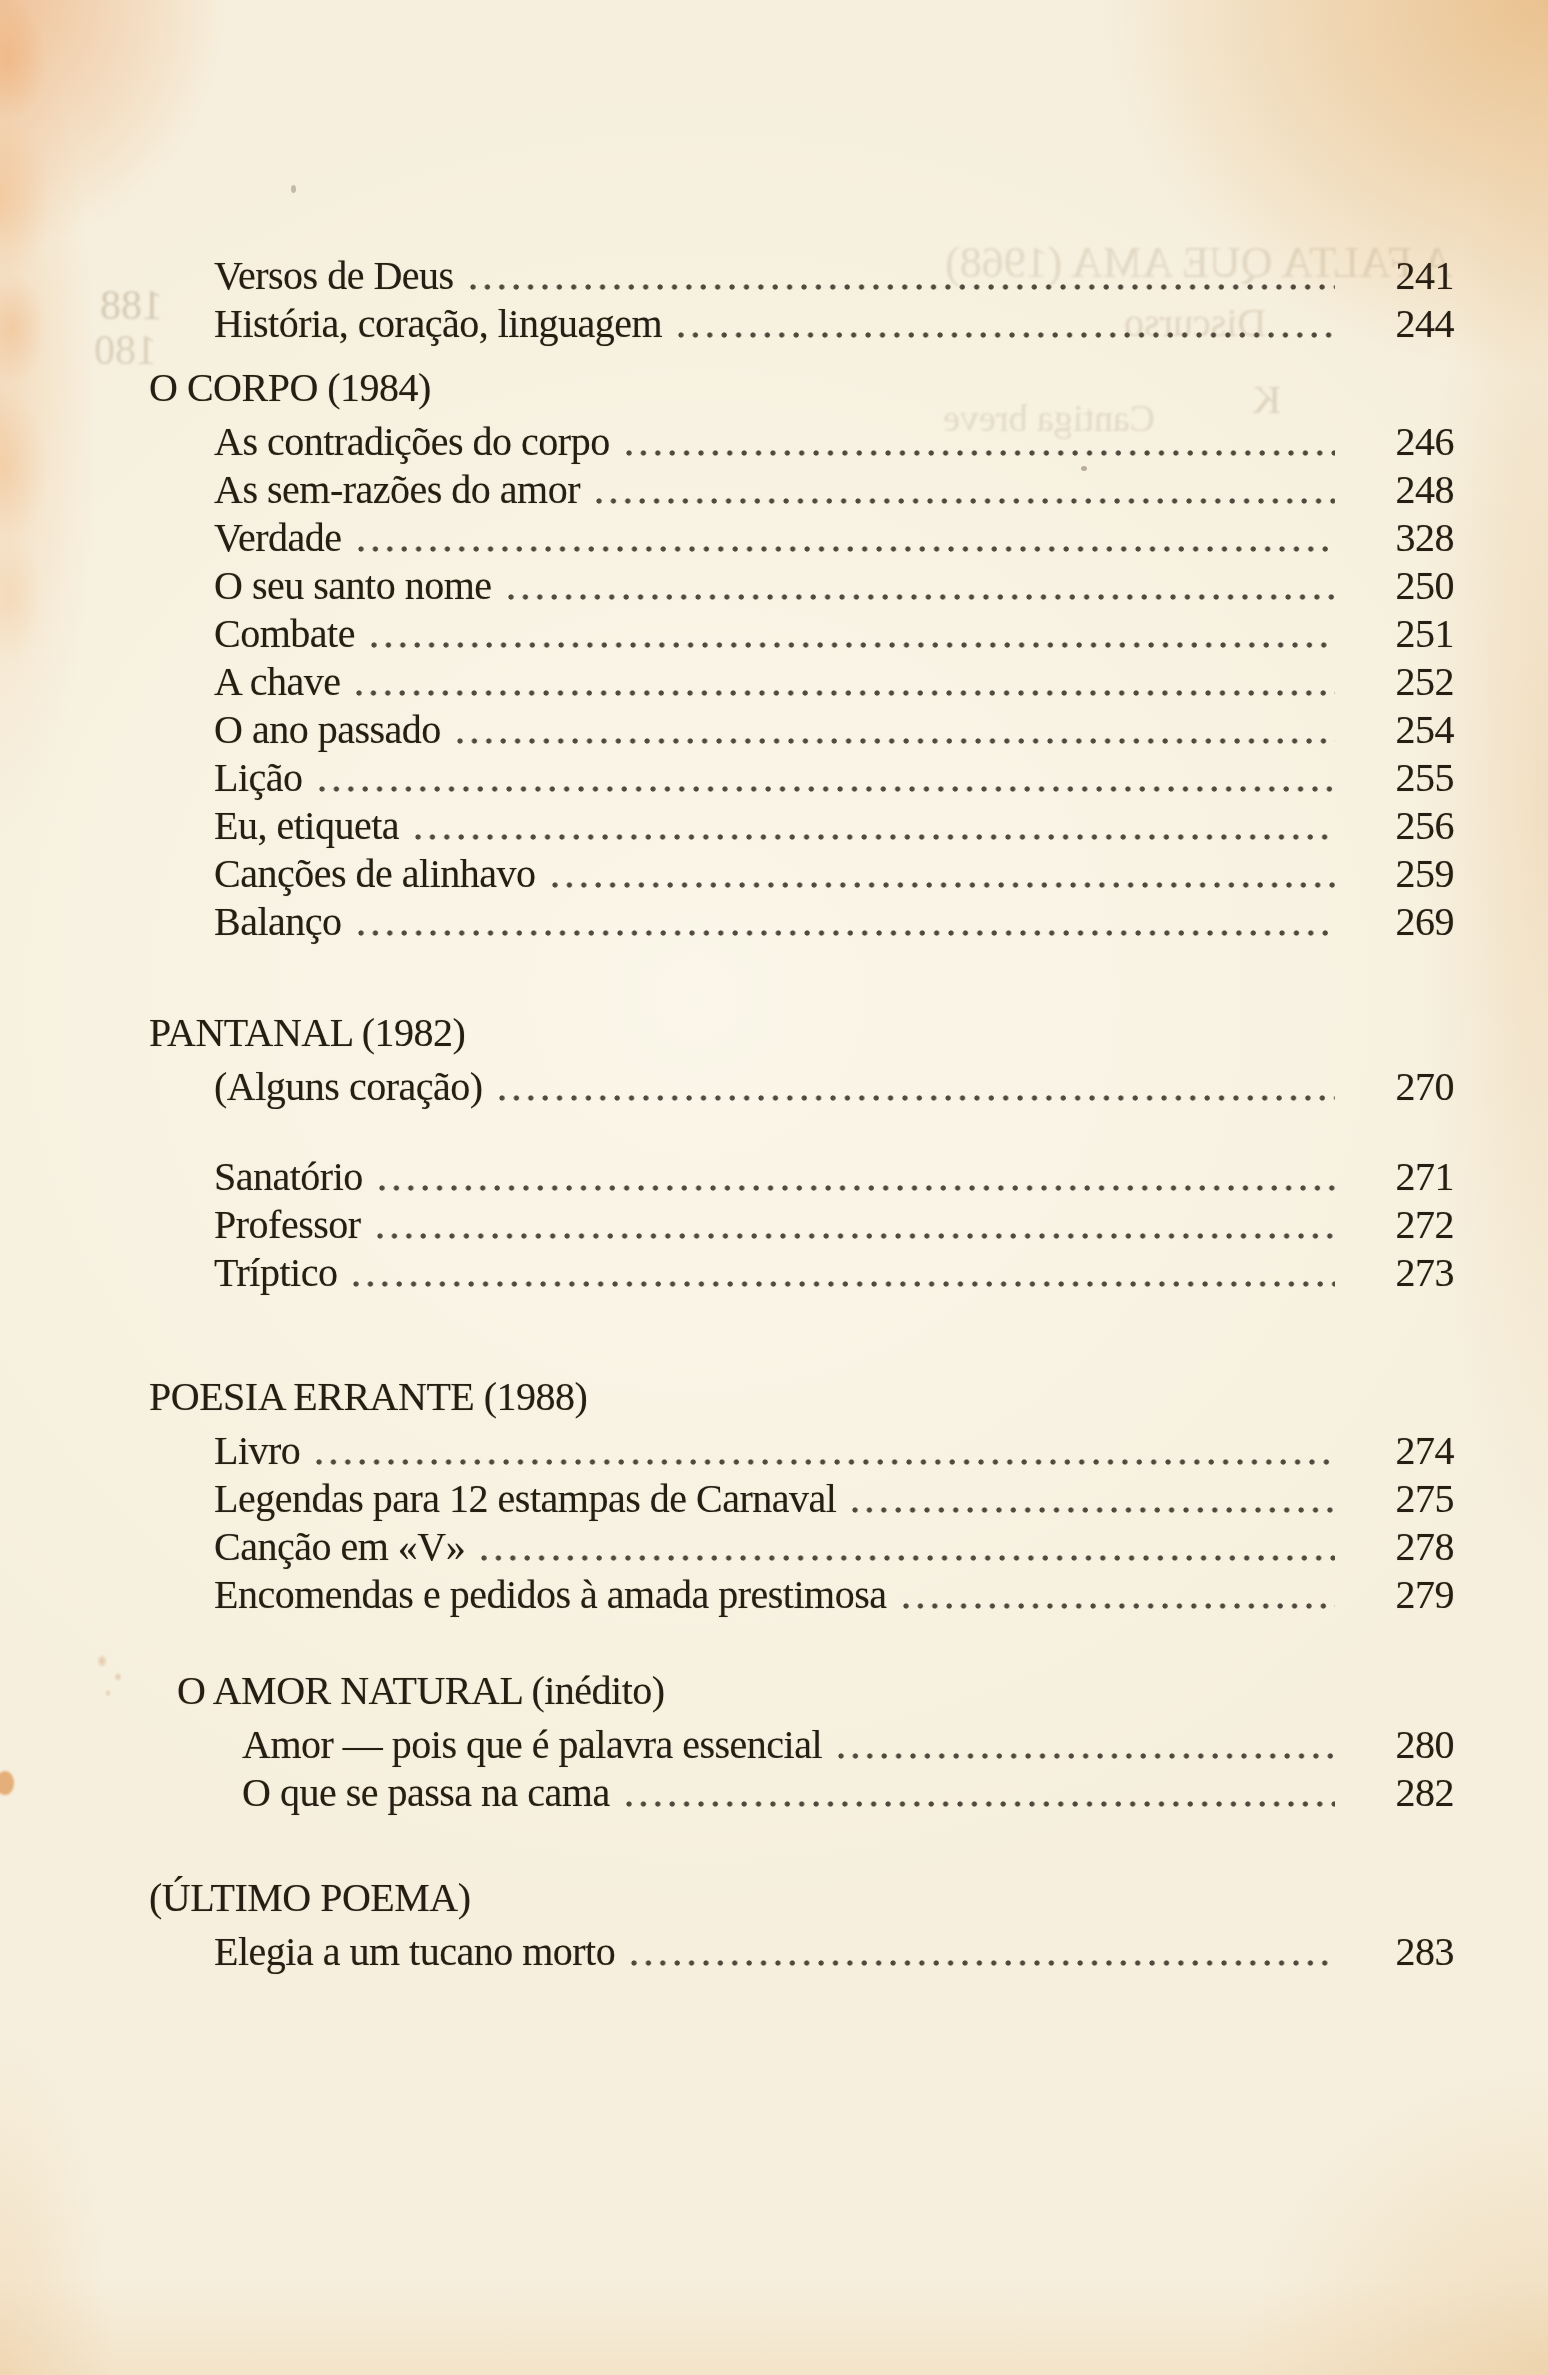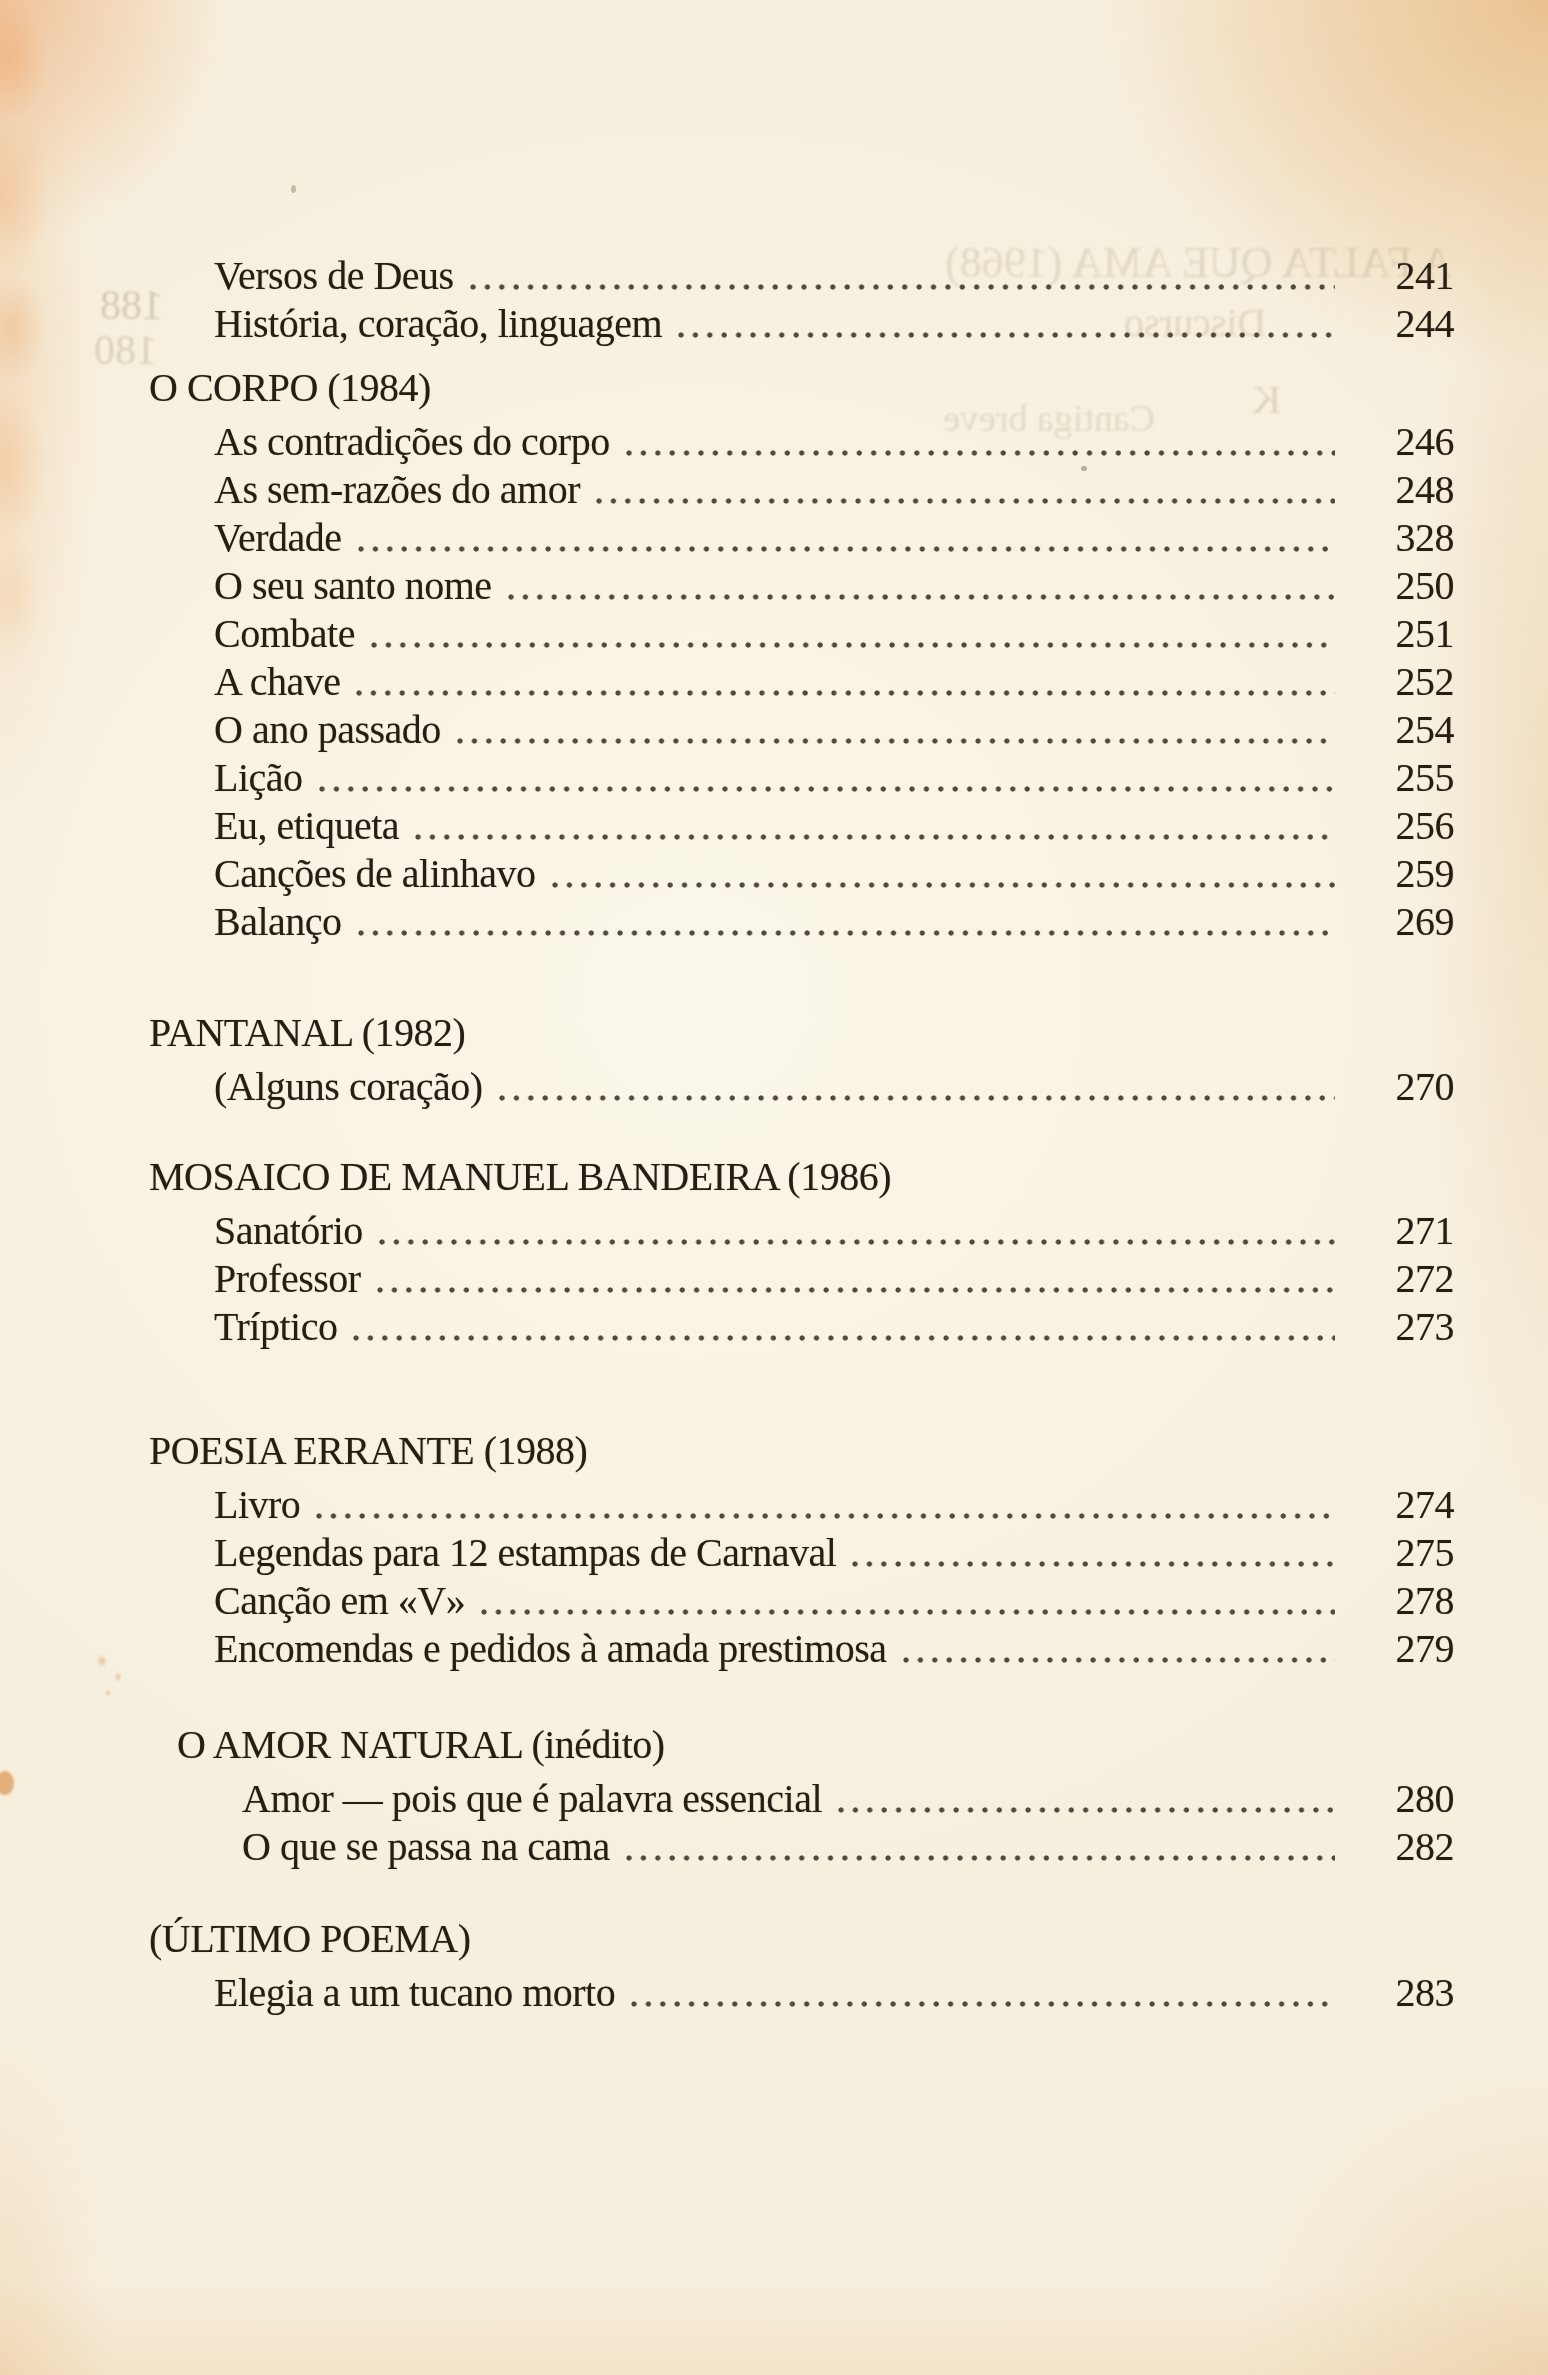--- a/index.html
+++ b/index.html
@@ -147,21 +147,20 @@
         <div class="header">PANTANAL (1982)</div>
         <div class="rows">
           <div class="row">
             <span class="t">(Alguns coração)</span>
             <span class="leader"></span>
             <span class="num">270</span>
           </div>
         </div>
       </div>
       <div style="margin-top: 42px;">
-        <div class="header">MOSAICO DE MANUEL BANDEIRA (1986)</div>
         <div class="rows">
           <div class="row">
             <span class="t">Sanatório</span>
             <span class="leader"></span>
             <span class="num">271</span>
           </div>
           <div class="row">
             <span class="t">Professor</span>
             <span class="leader"></span>
             <span class="num">272</span>
@@ -206,21 +205,21 @@
             <span class="leader"></span>
             <span class="num">280</span>
           </div>
           <div class="row">
             <span class="t">O que se passa na cama</span>
             <span class="leader"></span>
             <span class="num">282</span>
           </div>
         </div>
       </div>
-      <div style="margin-top: 44px;">
+      <div style="margin-top: 57px;">
         <div class="header">(ÚLTIMO POEMA)</div>
         <div class="rows">
           <div class="row">
             <span class="t">Elegia a um tucano morto</span>
             <span class="leader"></span>
             <span class="num">283</span>
           </div>
         </div>
       </div>
     </div>

